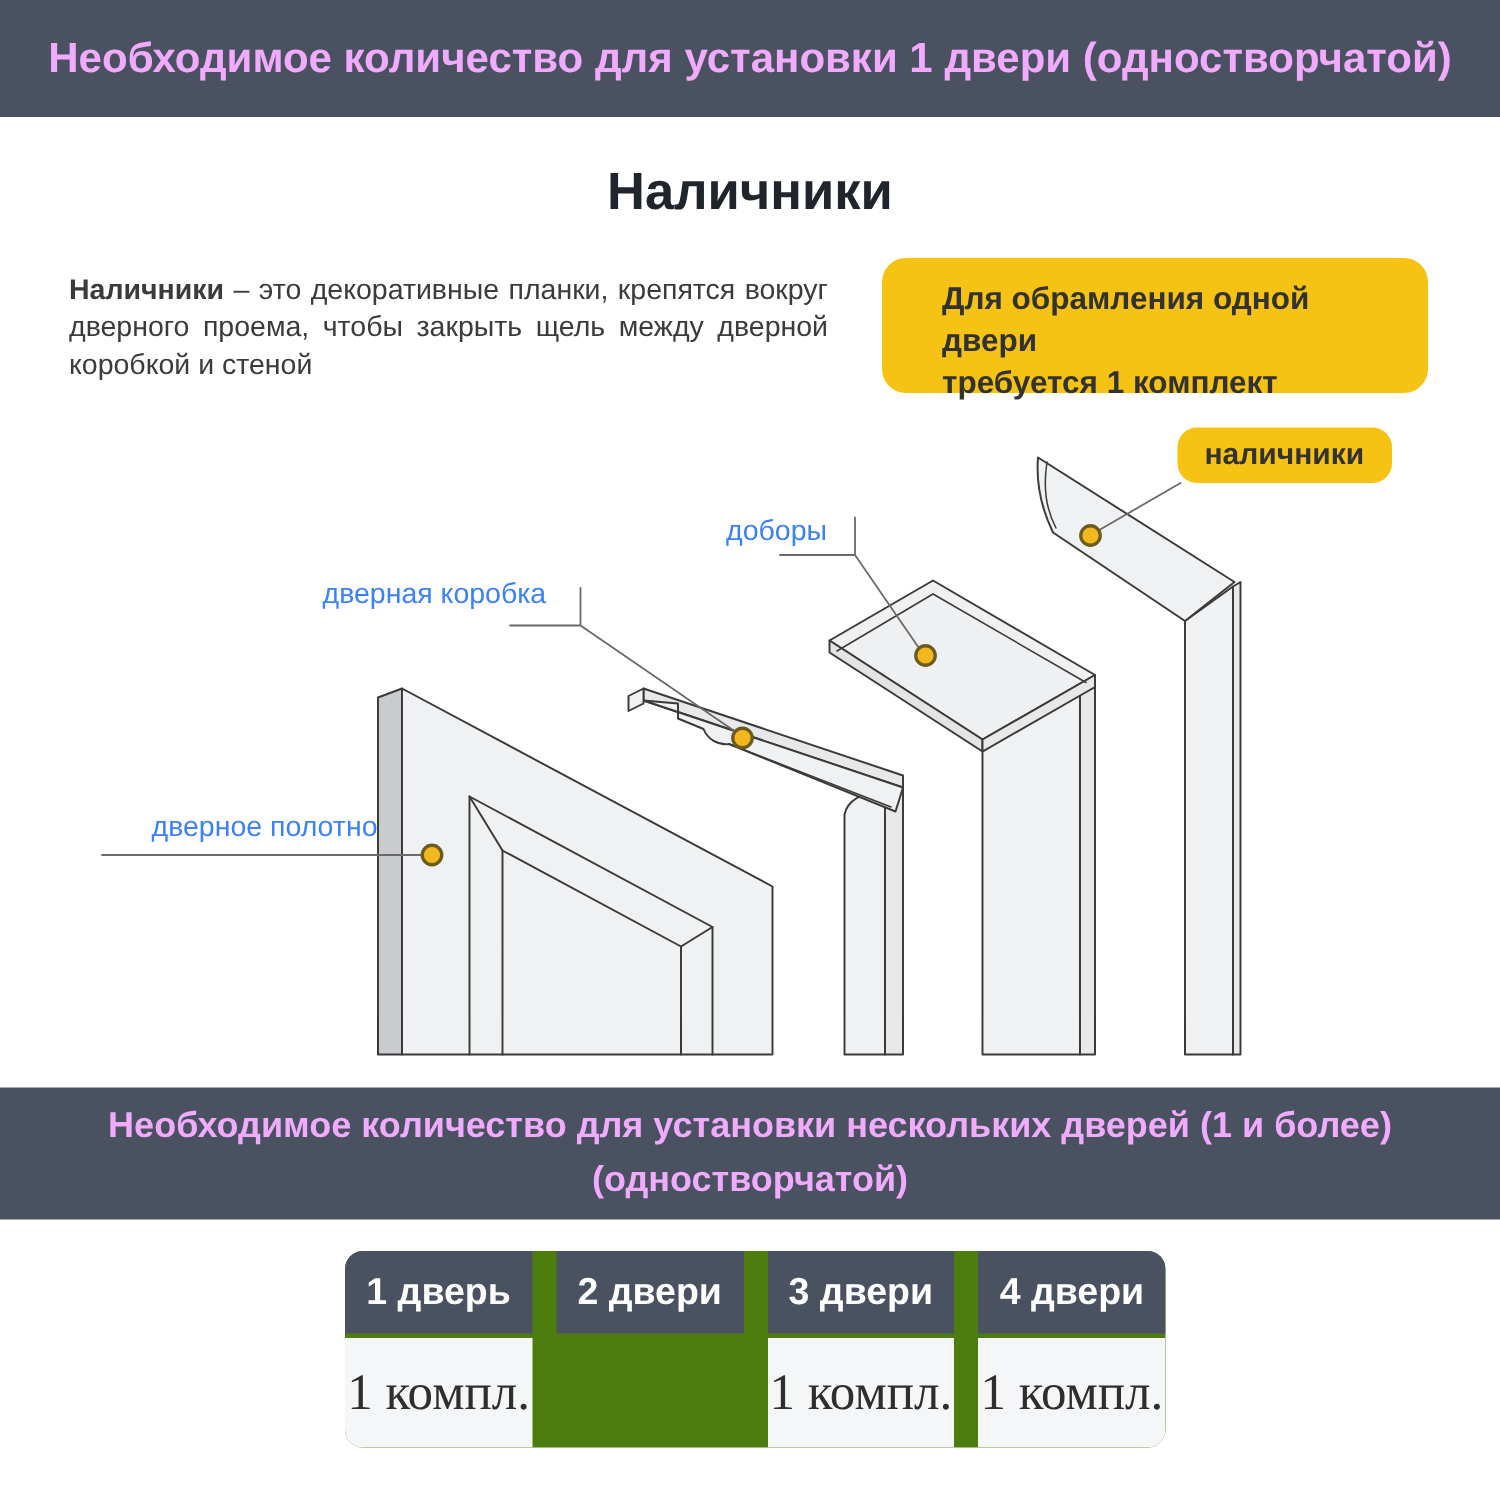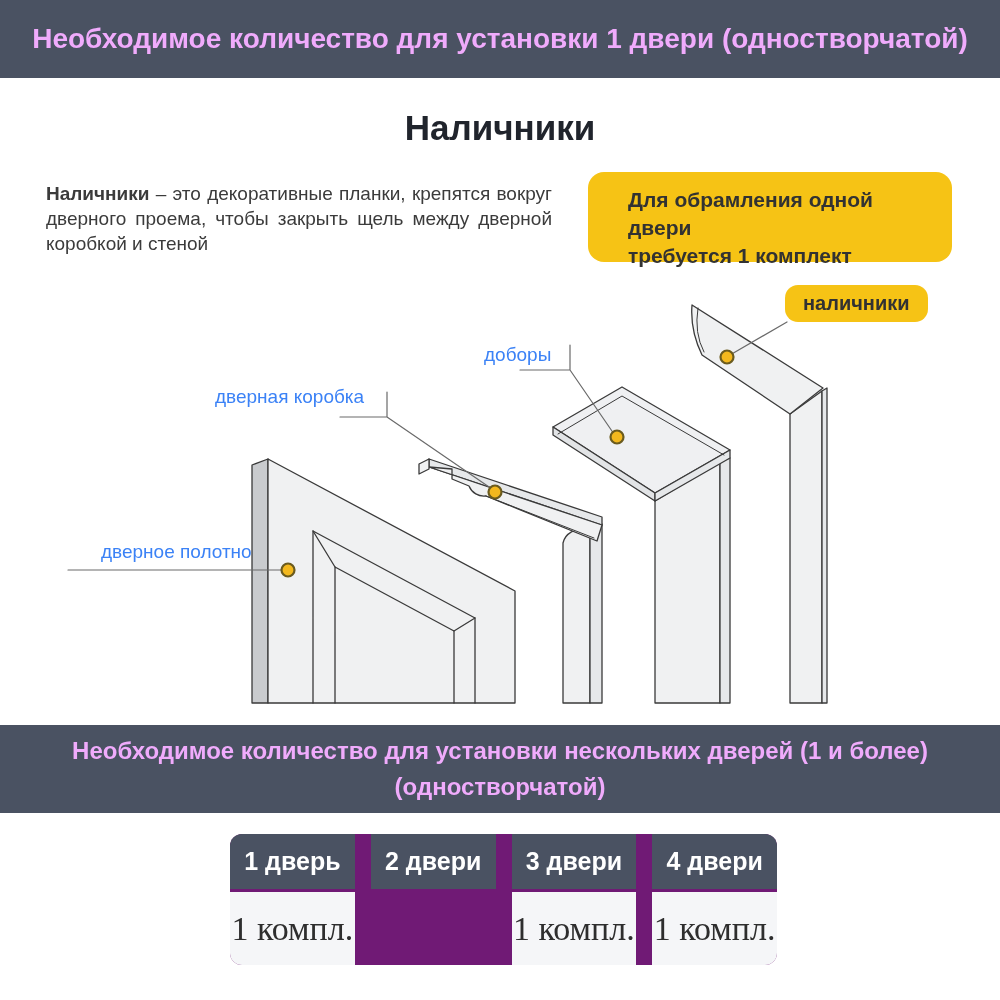--- a/index.html
+++ b/index.html
@@ -35,21 +35,21 @@
   #label-door-leaf{left:65px;top:541px;margin-left:36px;}
   #label-door-frame{left:215px;top:386px;}
   #label-extensions{left:484px;top:344px;}
   #label-casings{
     position:absolute;left:785px;top:285px;height:37px;background:#f6c315;
     border-radius:13px;display:flex;align-items:center;padding:0 18px;
     font-size:20px;font-weight:bold;color:#323232;white-space:nowrap;
   }
   #table{
     position:absolute;left:230px;top:834px;width:547px;height:131px;
-    display:flex;gap:16px;border-radius:12px;overflow:hidden;background:#701a75;
+    display:flex;gap:16px;border-radius:12px;overflow:hidden;background:#4d7c0f;
   }
   .t-col{flex:1;display:flex;flex-direction:column;gap:3px;}
   .t-head{
     height:55px;background:#4a5262;color:#ffffff;font-weight:bold;font-size:25px;
     display:flex;align-items:center;justify-content:center;
   }
   .t-cell{
     flex:1;background:#f5f6f8;color:#2e2e2e;font-size:34px;font-weight:500;
     display:flex;align-items:center;justify-content:center;font-family:Liberation Serif, serif;
   }

